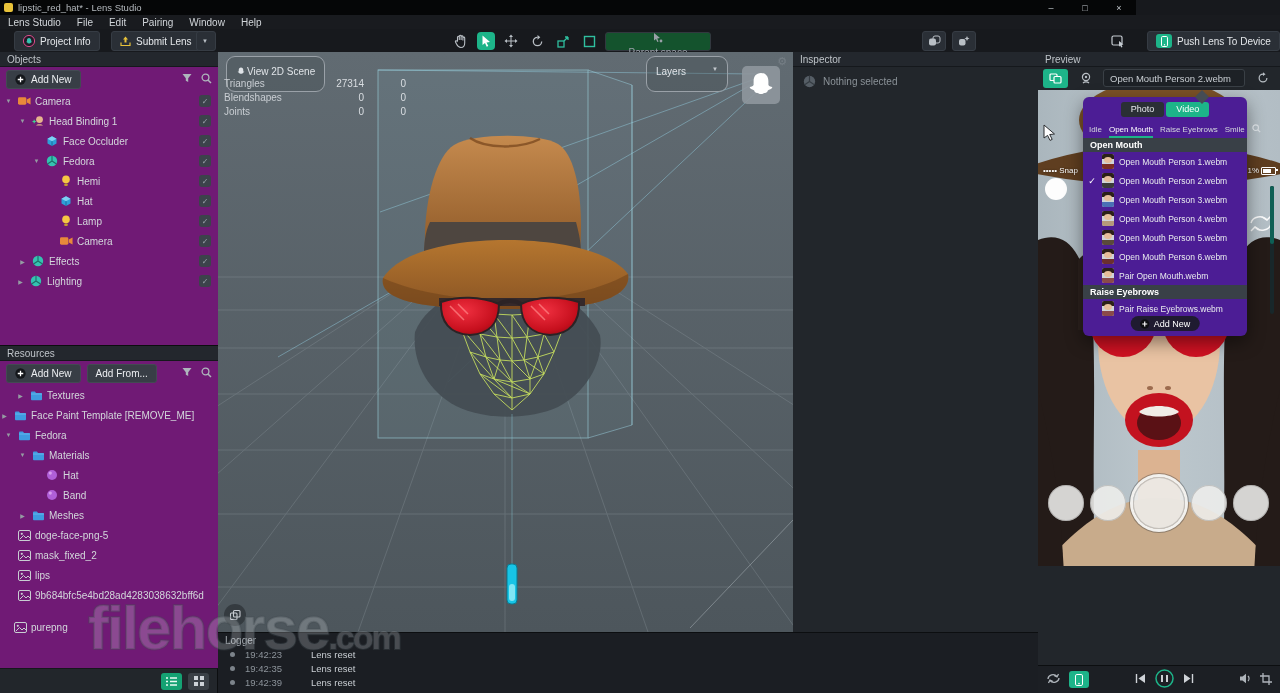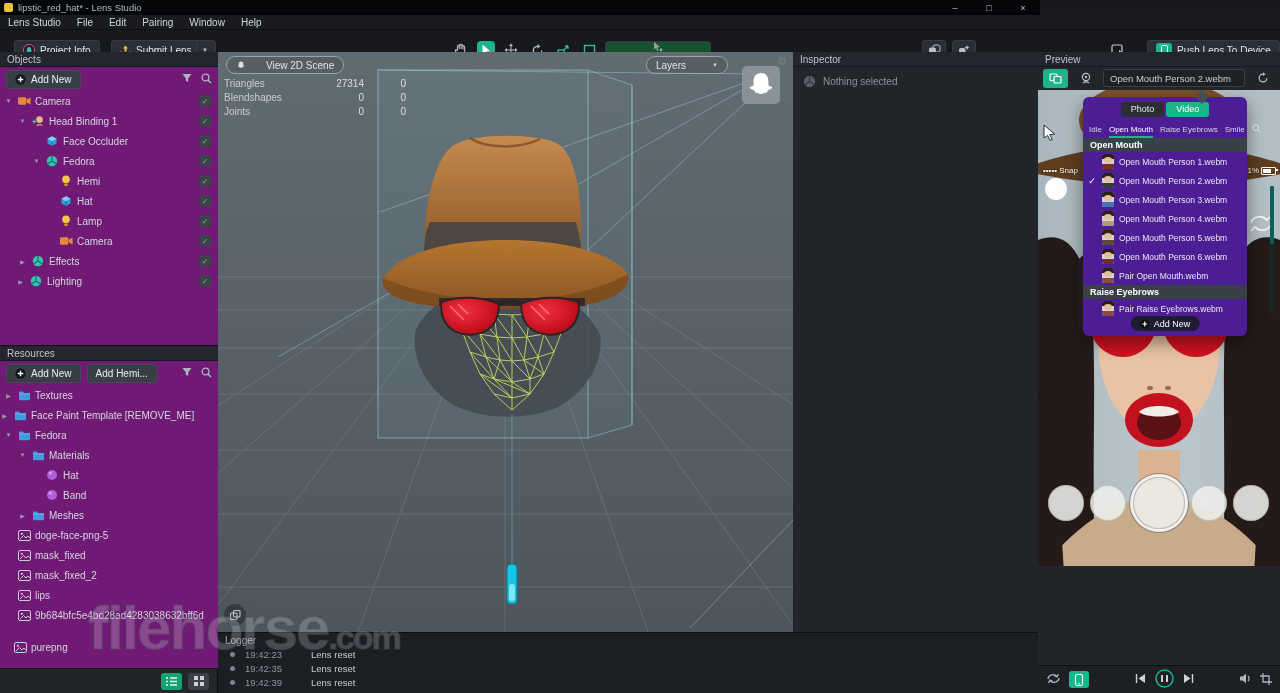--- a/index.html
+++ b/index.html
@@ -1,30 +1,30 @@
 <!DOCTYPE html>
 <html><head>
 <meta charset="utf-8">
 <style>
   html,body{margin:0;padding:0;background:#000;}
   #app{position:relative;width:1280px;height:693px;overflow:hidden;background:#17191d;
        font-family:"Liberation Sans",sans-serif;font-size:10px;color:#cfd3d8;
        -webkit-font-smoothing:antialiased;user-select:none;}
   .abs{position:absolute;}
   
-  #titlebar{left:0;top:0;width:1040px;height:15px;background:#050607;display:flex;align-items:center;}
+  #titlebar{left:0;top:0;width:1136px;height:15px;background:#050607;display:flex;align-items:center;}
   #titlebar .appicon{width:9px;height:9px;border-radius:2px;background:#e8c23a;margin:0 5px 0 4px;}
   #titlebar .ttl{color:#b4b9be;font-size:9.5px;}
   .wincontrols{position:absolute;right:0;top:0;height:15px;display:flex;}
   .winbtn{width:34px;height:15px;display:flex;align-items:center;justify-content:center;color:#c3c8cd;font-size:9px;}
   
   #menubar{left:0;top:15px;width:1280px;height:14px;background:#191b1f;display:flex;align-items:center;border-bottom:1px solid #0c0e10;}
   #menubar .mitem{padding:0 8px;color:#d2d6da;font-size:10px;height:14px;display:flex;align-items:center;}
   
-  #toolbar{left:0;top:29px;width:1280px;height:23px;background:#17191d;border-bottom:1px solid #0b0d0f;margin-top:9px;}
+  #toolbar{left:0;top:29px;width:1280px;height:23px;background:#17191d;border-bottom:1px solid #0b0d0f;}
   .tbtn{position:absolute;top:2px;height:18px;background:#2a2f36;border:1px solid #363c44;border-radius:3px;
         display:flex;align-items:center;gap:5px;padding:0 8px;color:#e4e7ea;font-size:10px;}
   .toolico{position:absolute;top:4px;width:16px;height:16px;display:flex;align-items:center;justify-content:center;}
   .toolico.active{background:#1db489;border-radius:4px;width:18px;height:18px;top:3px;}
   .toolico svg{display:block;}
   #parentspace{position:absolute;left:605px;top:3px;width:96px;height:17px;background:#14532d;border:1px solid #32383f;
         border-radius:3px;display:flex;align-items:center;gap:4px;padding:0 4px;color:#9aa1a8;flex-direction:column;}
   #parentspace .spin{margin-left:auto;background:#2e343b;border-radius:2px;width:12px;height:13px;
         display:flex;flex-direction:column;align-items:center;justify-content:center;color:#aab0b6;font-size:5px;line-height:4px;}
   
@@ -43,22 +43,22 @@
   .tree-row .arrow{width:9px;font-size:6px;color:#959ca3;text-align:center;flex:0 0 9px;}
   .tree-row .ticon{width:14px;height:13px;display:flex;align-items:center;justify-content:center;flex:0 0 14px;}
   .tree-row .tlabel{color:#d3d7db;font-size:10px;white-space:nowrap;}
   .tree-row .ttoggle{margin-left:auto;margin-right:7px;width:12px;height:12px;border-radius:3px;background:#3c434b;
         color:#9aa2aa;font-size:8px;display:flex;align-items:center;justify-content:center;flex:0 0 12px;}
   .viewtoggle{width:21px;height:17px;border-radius:3px;display:flex;align-items:center;justify-content:center;}
   .viewtoggle.green{background:#15a273;}
   .viewtoggle.grey{background:#3a4046;}
   
   #viewport{left:218px;top:52px;width:575px;height:580px;overflow:hidden;background:#566067;}
-  .pill{position:absolute;border:1px solid #9aa1a8;border-radius:9px;height:16px;display:flex;align-items:center;gap:20px;
-        padding:0 9px;color:#e0e4e8;background:rgba(60,68,74,.3);font-size:10px;}
+  .pill{position:absolute;border:1px solid #9aa1a8;border-radius:9px;height:16px;display:flex;align-items:flex-start;gap:1px;
+        padding:9px 9px;color:#e0e4e8;background:rgba(60,68,74,.3);font-size:10px;}
   #statsbox{position:absolute;left:6px;top:26px;display:grid;grid-template-columns:86px 54px 42px;row-gap:3px;font-size:10px;}
   #statsbox .sl{color:#c9ced3;}  #statsbox .sv{text-align:right;color:#dadee2;}
   #vpCamBtn{position:absolute;left:6px;top:552px;width:22px;height:22px;border-radius:50%;background:rgba(28,32,36,.5);
         display:flex;align-items:center;justify-content:center;}
   #vpGear{position:absolute;right:6px;top:3px;color:#848c93;opacity:.6;font-size:11px;}
   
   #inspector{left:793px;top:52px;width:245px;height:580px;background:#22262b;border-right:1px solid #0c0e10;}
   #inspector .empty{display:flex;align-items:center;gap:7px;padding:8px 10px;color:#8b9298;}
   
   #logger{left:218px;top:632px;width:820px;height:61px;background:#1b1e23;border-top:1px solid #0c0e10;}
@@ -382,34 +382,34 @@
     <div class="phead">Resources</div>
     <div class="btnrow">
       <div class="addbtn">
         <svg width="11" height="11" viewBox="0 0 12 12">
             <circle cx="6" cy="6" r="5.6" fill="#14171b"></circle>
             <path d="M6,3 v6 M3,6 h6" stroke="#fff" stroke-width="1.4"></path>
           </svg>
         <span>Add New</span>
       </div>
       <div class="addbtn">
-        <span>Add Hemi...</span>
+        <span>Add From...</span>
       </div>
       <div class="rowicons">
         <span><svg width="10" height="10" viewBox="0 0 10 10">
               <path d="M.5,1 h9 L6.2,5.2 V9 L3.8,7.8 V5.2 Z" fill="#aeb5bc"></path>
             </svg></span>
         <span><svg width="11" height="11" viewBox="0 0 11 11">
               <circle cx="4.5" cy="4.5" r="3.4" fill="none" stroke="#aeb5bc" stroke-width="1.3"></circle>
               <path d="M7,7 L10,10" stroke="#aeb5bc" stroke-width="1.5"></path>
             </svg></span>
       </div>
     </div>
     <div class="tree" id="resourcesTree">
-        <div class="tree-row" style="padding-left: 4px;">
+        <div class="tree-row" style="padding-left: 16px;">
           <span class="arrow">▶</span>
           <span class="ticon">
             <svg width="13" height="11" viewBox="0 0 14 12">
               <path d="M1,2.6 a1,1 0 0 1 1,-1 h3.2 l1.3,1.6 H12 a1,1 0 0 1 1,1 v6 a1,1 0 0 1 -1,1 H2 a1,1 0 0 1 -1,-1 Z" fill="#3f9be0"></path>
               <path d="M1,4.4 h12" stroke="#68b8ec" stroke-width="1"></path>
             </svg>
           </span>
           <span class="tlabel">Textures</span>
         </div>
         <div class="tree-row" style="">
@@ -475,31 +475,20 @@
         <div class="tree-row" style="padding-left: 4px;">
           <span class="arrow"></span>
           <span class="ticon">
             <svg width="13" height="11" viewBox="0 0 13 11">
               <rect x=".5" y=".5" width="12" height="10" rx="1.5" fill="none" stroke="#c8cdd2"></rect>
               <circle cx="3.8" cy="3.8" r="1.1" fill="#c8cdd2"></circle>
               <path d="M2,9 L5.5,5.5 L8,8 L10,6 L12,8" fill="none" stroke="#c8cdd2"></path>
             </svg>
           </span>
           <span class="tlabel">doge-face-png-5</span>
-        </div>
-        <div class="tree-row" style="padding-left: 4px;">
-          <span class="arrow"></span>
-          <span class="ticon">
-            <svg width="13" height="11" viewBox="0 0 13 11">
-              <rect x=".5" y=".5" width="12" height="10" rx="1.5" fill="none" stroke="#c8cdd2"></rect>
-              <circle cx="3.8" cy="3.8" r="1.1" fill="#c8cdd2"></circle>
-              <path d="M2,9 L5.5,5.5 L8,8 L10,6 L12,8" fill="none" stroke="#c8cdd2"></path>
-            </svg>
-          </span>
-          <span class="tlabel">mask_fixed</span>
         </div>
         <div class="tree-row" style="padding-left: 4px;">
           <span class="arrow"></span>
           <span class="ticon">
             <svg width="13" height="11" viewBox="0 0 13 11">
               <rect x=".5" y=".5" width="12" height="10" rx="1.5" fill="none" stroke="#c8cdd2"></rect>
               <circle cx="3.8" cy="3.8" r="1.1" fill="#c8cdd2"></circle>
               <path d="M2,9 L5.5,5.5 L8,8 L10,6 L12,8" fill="none" stroke="#c8cdd2"></path>
             </svg>
           </span>

